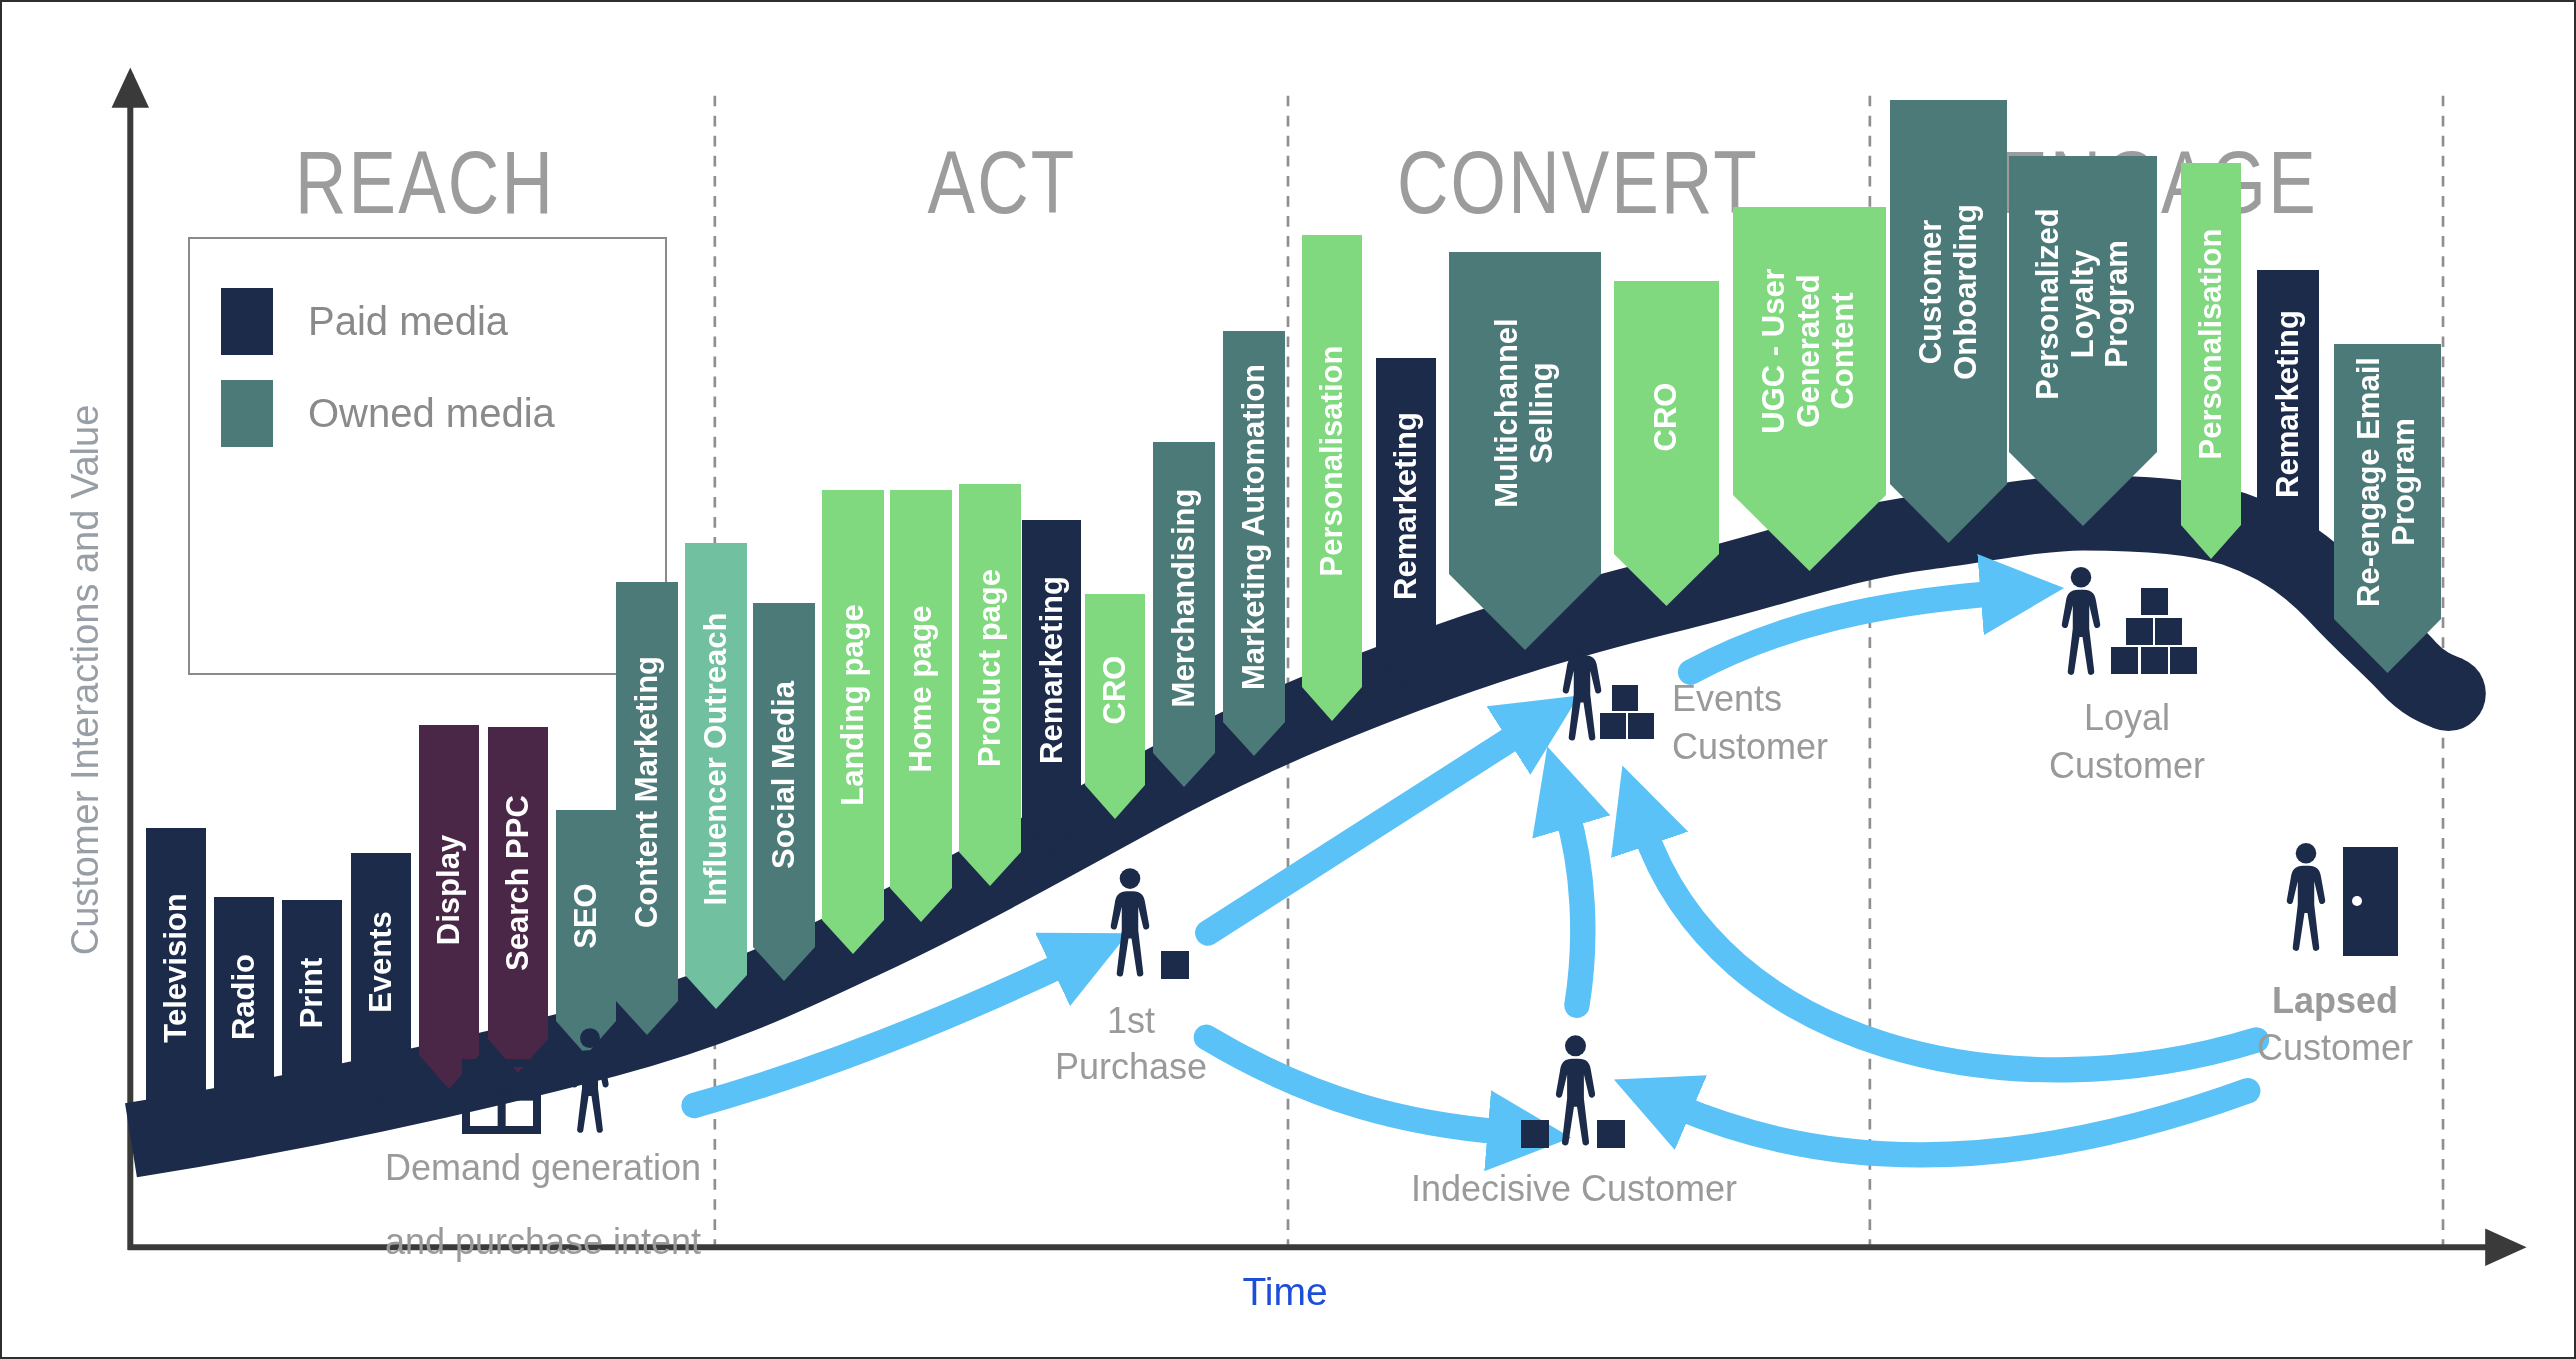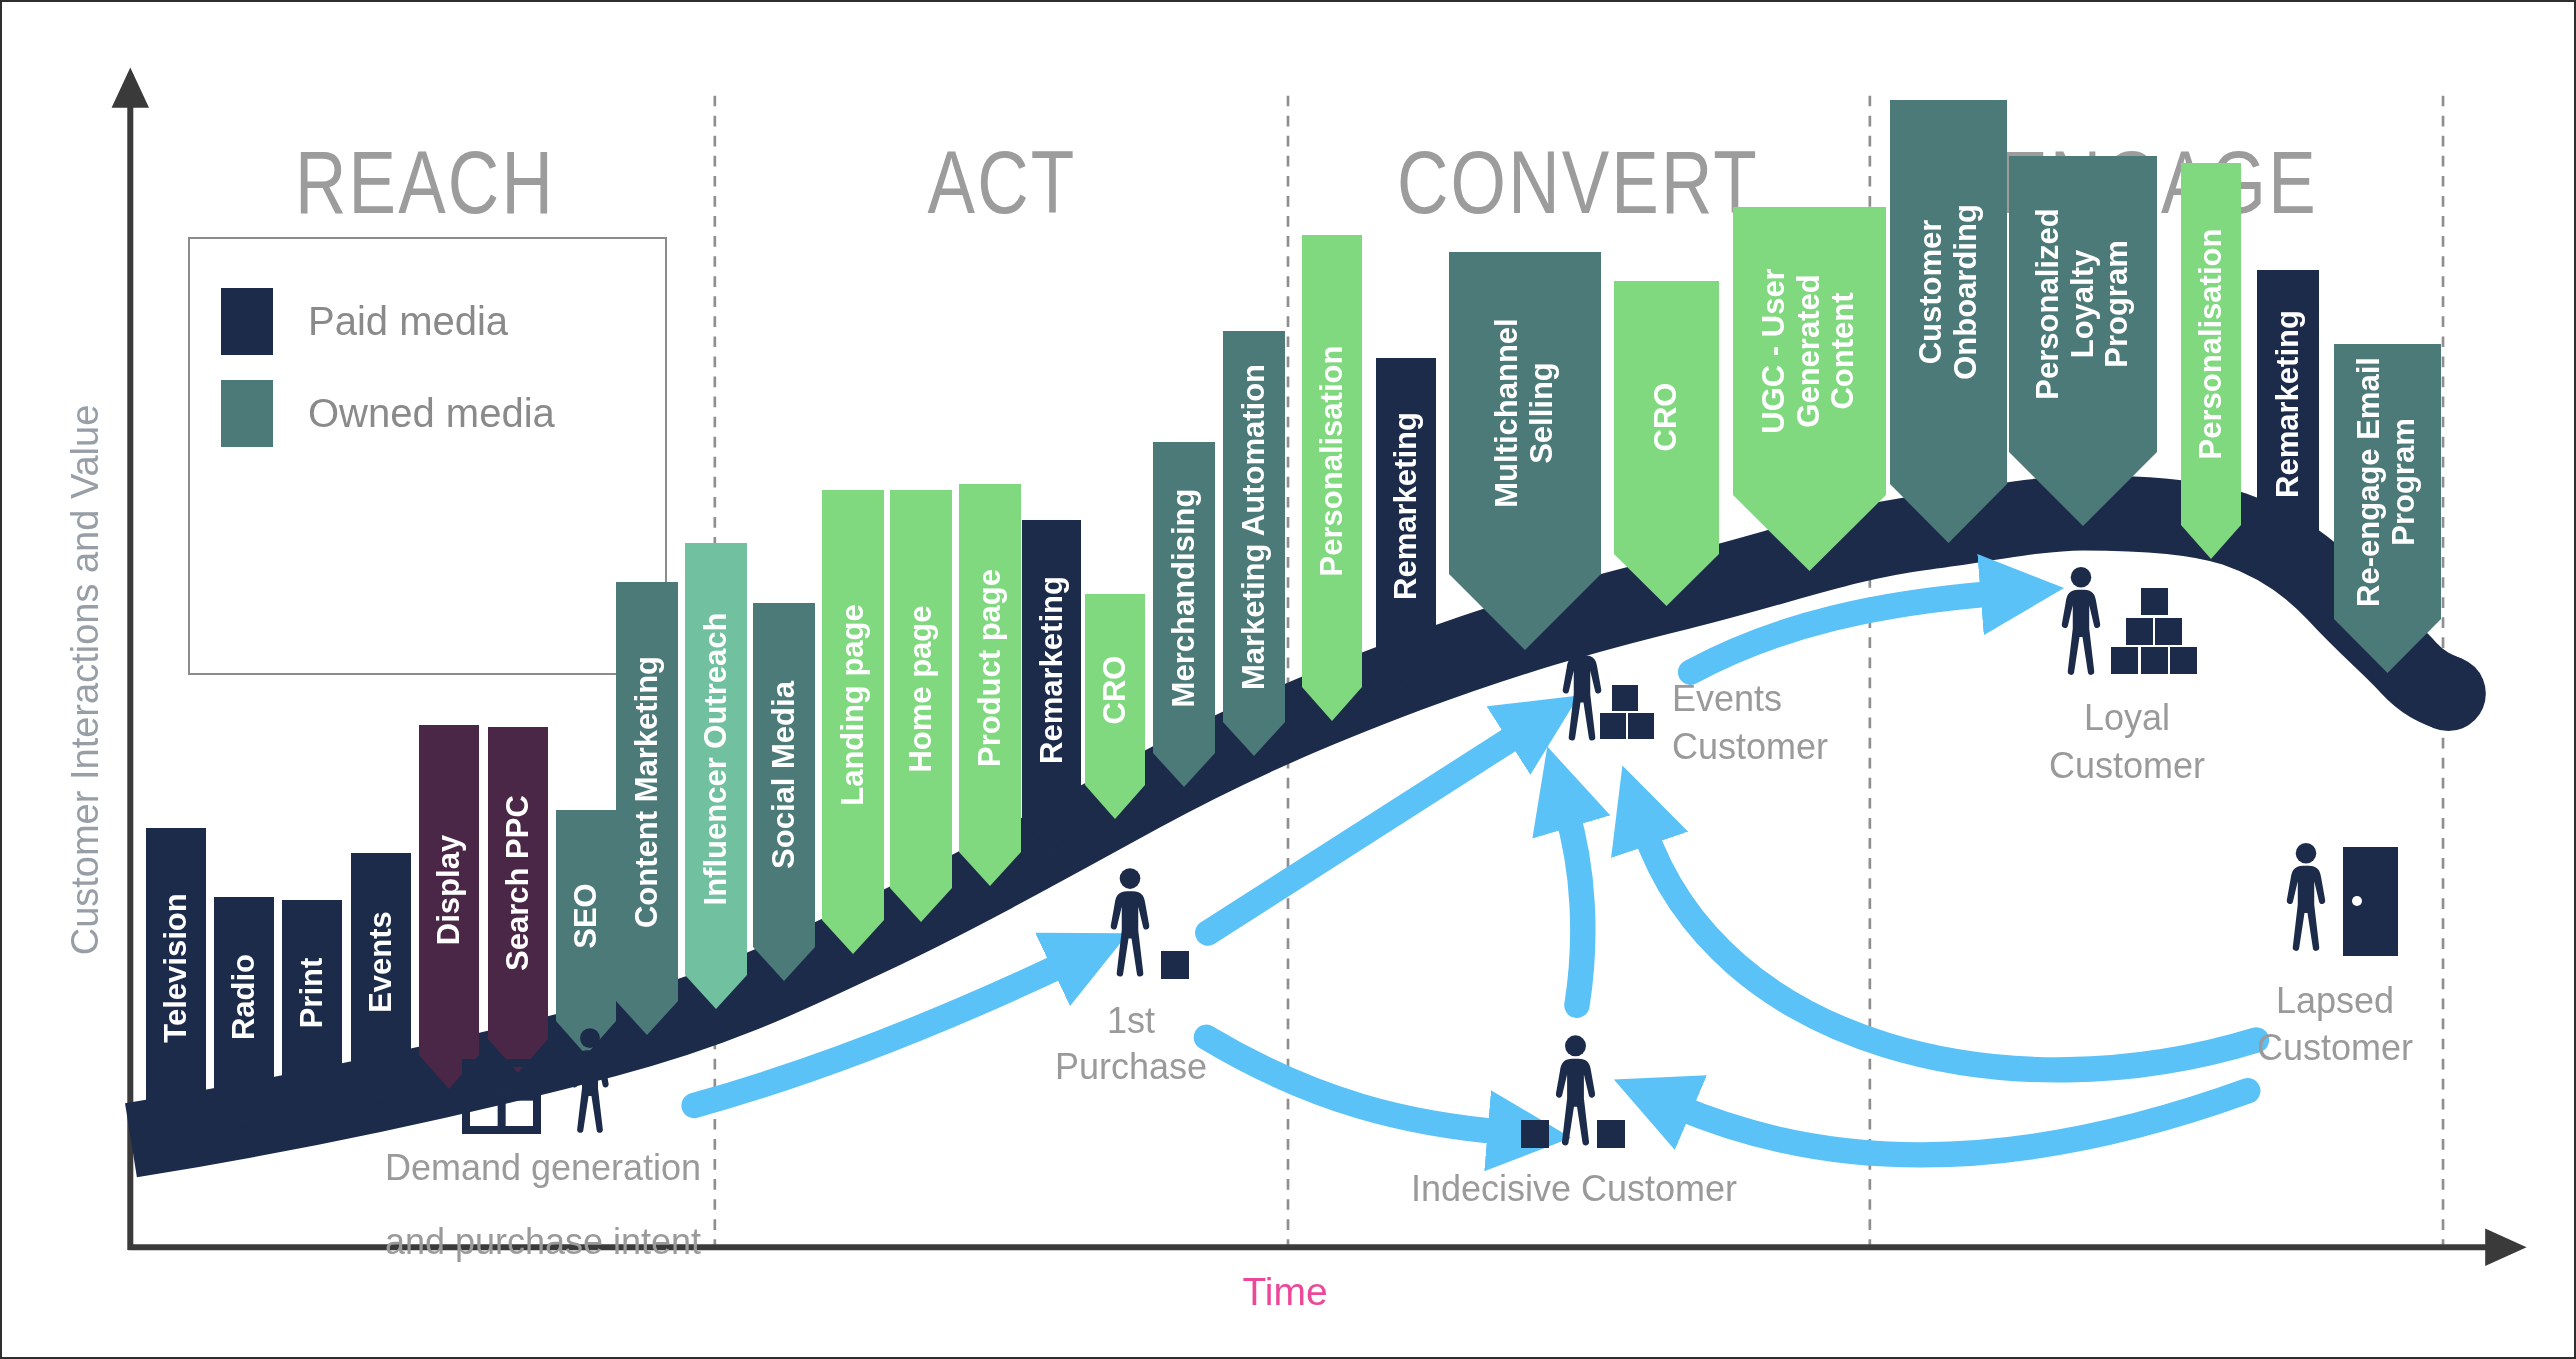--- a/index.html
+++ b/index.html
@@ -6,21 +6,21 @@
   .stage{position:relative;width:2576px;height:1359px;background:#fff;
          font-family:"Liberation Sans",sans-serif;overflow:hidden;
          border:2.7px solid #2e2e2e;box-sizing:border-box;}
   .layer{position:absolute;left:0;top:0;width:100%;height:100%;}
   svg.layer{pointer-events:none;}
   .phase{position:absolute;transform:translate(-50%,-50%) scaleX(.8);
          font-size:89px;font-weight:400;color:#9c9c9c;letter-spacing:2.7px;white-space:nowrap;}
   .axis-label-y{position:absolute;transform:translate(-50%,-50%) rotate(-90deg);
          font-size:38px;color:#979ea6;white-space:nowrap;}
   .axis-label-x{position:absolute;transform:translateX(-50%);
-         font-size:39px;color:#ec4899;white-space:nowrap;}
+         font-size:39px;color:#1d4ed8;white-space:nowrap;}
   .legend{position:absolute;left:186px;top:235px;width:479px;height:438px;
           border:2.7px solid #8b8b8b;background:#fff;box-sizing:border-box;}
   .legend-row{position:absolute;left:31px;height:70px;display:flex;align-items:center;}
   .legend-swatch{width:52px;height:67px;flex:0 0 52px;}
   .legend-label{margin-left:35px;font-size:40px;color:#8a8a8a;white-space:nowrap;}
   .banner{position:absolute;}
   .rot{position:absolute;transform:translate(-50%,-50%) rotate(-90deg);
        color:#fff;font-weight:700;font-size:31px;line-height:1.12;text-align:center;}
   .rot div{white-space:nowrap;}
   .persona-label{position:absolute;font-size:36px;line-height:1.0;color:#9a9a9a;white-space:nowrap;}
@@ -294,18 +294,18 @@
         <div class="persona-label center" style="left: 2125px; top: 698px;">Loyal</div>
         <div class="persona-label center" style="left: 2125px; top: 746px;">Customer</div>
       </div>
       <div>
         <svg class="person-icon" viewBox="0 0 64 122" style="left: 2274px; top: 840px; width: 60px; height: 114px; fill: rgb(28, 43, 74);">
           <use href="#icon-person"></use>
         </svg>
         <div class="door-icon" style="left: 2341px; top: 845px; width: 55px; height: 109px;">
           <div class="door-knob" style="left: 9.4px; top: 49px;"></div>
         </div>
-        <div class="persona-label center" style="left: 2333px; top: 981px;">Lapsed</div>
+        <div class="persona-label center" style="left: 2333px; top: 981px; font-weight: bold;">Lapsed</div>
         <div class="persona-label center" style="left: 2333px; top: 1028px;">Customer</div>
       </div>
     </div>
 </div>
 
 
 </body></html>

